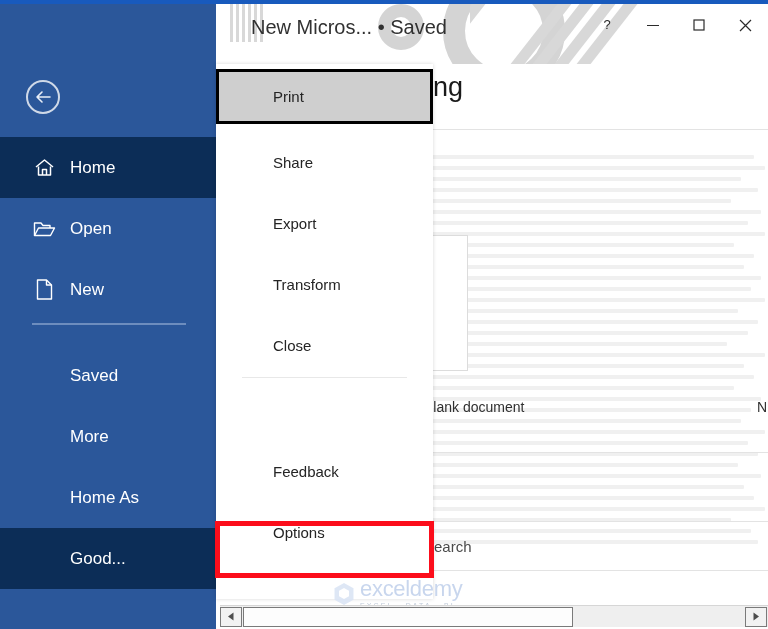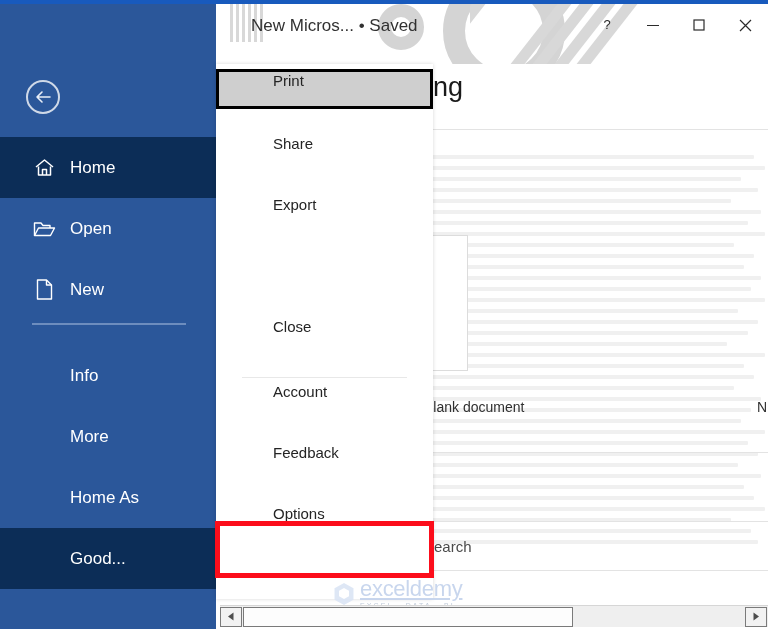--- a/index.html
+++ b/index.html
@@ -39,21 +39,21 @@
   .wincontrols { position: absolute; right: 0; top: 4px; height: 42px; display: flex; align-items: center; }
   .wc {
     width: 46px; height: 42px; display: flex; align-items: center; justify-content: center;
     color: #2b2b2b; font-size: 15px; background: transparent;
   }
   .wc svg { display: block; }
 
   
   .doc-title {
     position: absolute; left: 251px; top: 16px;
-    font-size: 17px; color: #313131;
+    font-size: 20px; color: #313131;
     white-space: nowrap;
   }
 
   
   .greeting {
     position: absolute; left: 292px; top: 72px;
     font-size: 27px; color: #1a1a1a; white-space: nowrap;
   }
 
   
@@ -110,22 +110,22 @@
     background: #6d8dbe;
   }
 
   
   .menu {
     position: absolute; left: 216px; top: 64px; width: 217px; height: 535px;
     background: #ffffff;
     box-shadow: 0 0 4px rgba(0,0,0,0.16);
   }
   .menu-item {
-    position: absolute; left: 0; width: 217px; height: 40px;
-    display: flex; align-items: flex-start;
+    position: absolute; left: 0; width: 217px; height: 55px;
+    display: flex; align-items: center;
     font-size: 15px; color: #242424; cursor: pointer;
   }
   .menu-item .mlbl { margin-left: 57px; }
   .menu-item.selected {
     background: #cfcfcf;
     border: 3px solid #000000;
   }
   .menu-item.selected .mlbl { margin-left: 54px; }
   .menu-sep { position: absolute; left: 26px; width: 165px; height: 1px; background: #e8e8e8; }
 
@@ -133,21 +133,21 @@
   .callout {
     position: absolute; left: 215px; top: 521px; width: 219px; height: 57px;
     border: 5px solid #fc0d1b;
     pointer-events: none;
   }
 
   
   .wm { position: absolute; left: 333px; top: 578px; display: flex; align-items: center; opacity: 0.9; }
   .wm-hex { width: 22px; height: 24px; margin-right: 5px; }
   .wm-text { line-height: 1; }
-  .wm-name { font-size: 22px; color: #c3d2ec; letter-spacing: -0.3px; text-decoration: underline; }
+  .wm-name { font-size: 22px; color: #c3d2ec; letter-spacing: -0.3px; }
   .wm-sub { font-size: 7px; color: #b9c4d4; letter-spacing: 2.1px; margin-top: 2px; }
 
   
   .hscroll {
     position: absolute; left: 220px; top: 605px; width: 548px; height: 22px;
     background: #efefef; border-top: 1px solid #d6d6d6;
     display: flex; align-items: center;
   }
   .hs-btn {
     width: 22px; height: 20px; background: #f2f2f2; border: 1px solid #7a7a7a;
@@ -305,21 +305,21 @@
           </svg>
         </span>
         <span class="lbl">New</span>
       </div>
     </div>
 
     <div class="rail-sep" style="top:319px;"></div>
 
     <div style="position:absolute; left:0; top:341px; width:216px;">
       <div class="rail-item noicon">
-        <span class="lbl">Info</span>
+        <span class="lbl">Saved</span>
       </div>
       <div class="rail-item noicon">
         <span class="lbl">More</span>
       </div>
       <div class="rail-item noicon">
         <span class="lbl">Home As</span>
       </div>
       <div class="rail-item noicon active">
         <span class="lbl">Good...</span>
       </div>
@@ -330,29 +330,29 @@
 
     <div class="menu-item selected" style="top:5px;">
       <span class="mlbl">Print</span>
     </div>
     <div class="menu-item" style="top:71px;">
       <span class="mlbl">Share</span>
     </div>
     <div class="menu-item" style="top:132px;">
       <span class="mlbl">Export</span>
     </div>
+    <div class="menu-item" style="top:193px;">
+      <span class="mlbl">Transform</span>
+    </div>
     <div class="menu-item" style="top:254px;">
       <span class="mlbl">Close</span>
     </div>
 
     <div class="menu-sep" style="top:313px;"></div>
 
-    <div class="menu-item" style="top:319px;">
-      <span class="mlbl">Account</span>
-    </div>
     <div class="menu-item" style="top:441px;">
       <span class="mlbl">Options</span>
     </div>
     <div class="menu-item" style="top:380px;">
       <span class="mlbl">Feedback</span>
     </div>
   </div>
 
   <div class="callout"></div>
 

